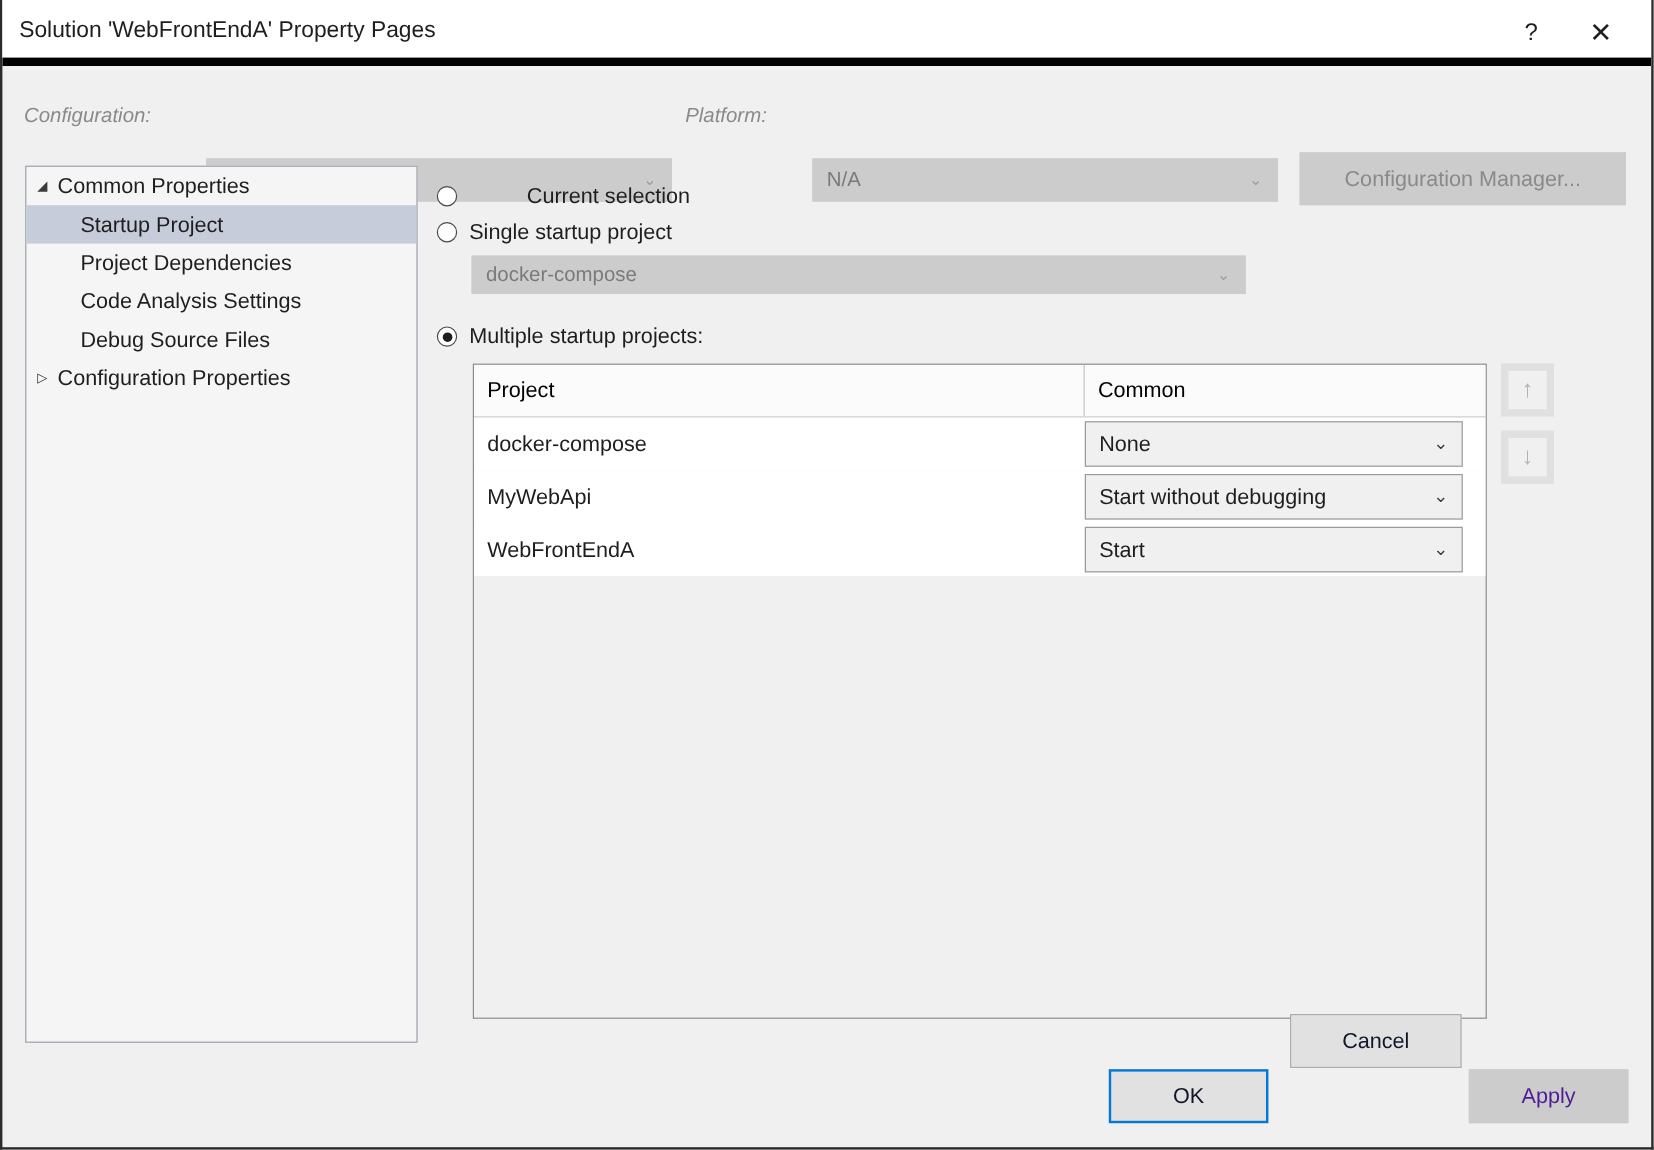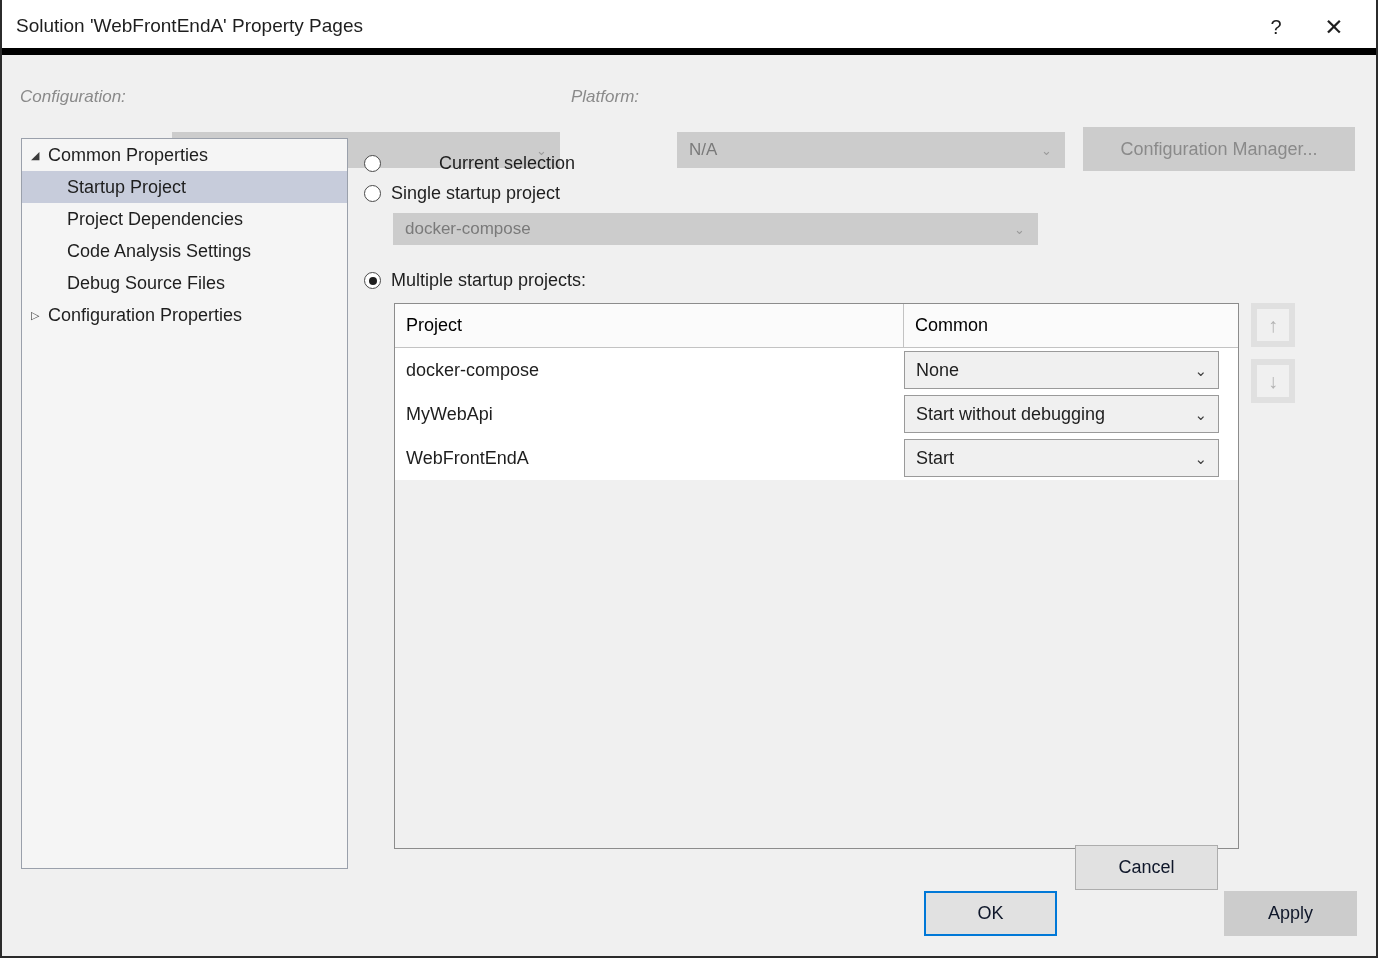--- a/index.html
+++ b/index.html
@@ -352,21 +352,21 @@
     left: 1073px;
     top: 845px;
     width: 143px;
   }
   #apply-btn {
     left: 1222px;
     top: 891px;
     width: 133px;
     background: #cccccc;
     border: 1px solid #cccccc;
-    color: #0f172a;
+    color: #4c1d95;
   }
 </style>
 </head>
 <body>
 
 <div id="dialog">
 
   <div id="titlebar">
     <div id="title-text">Solution 'WebFrontEndA' Property Pages</div>
     <button class="titlebar-btn" id="help-btn">?</button>

